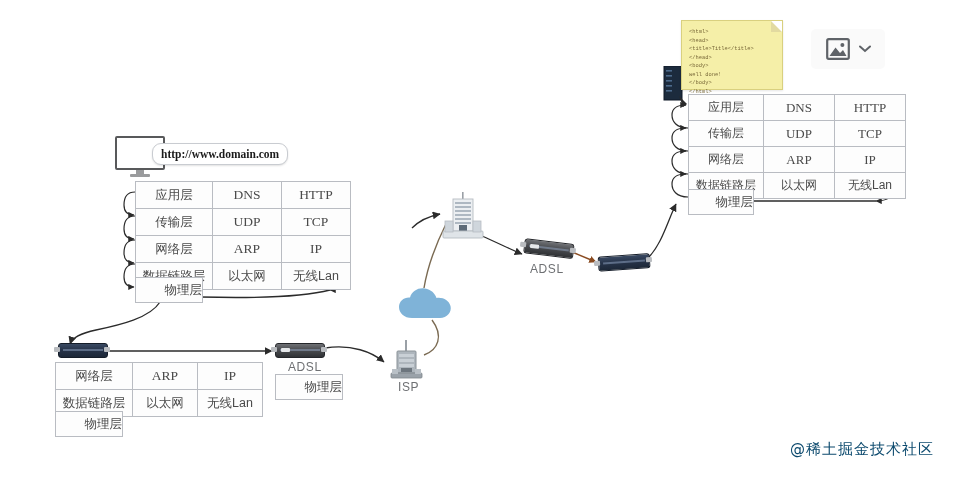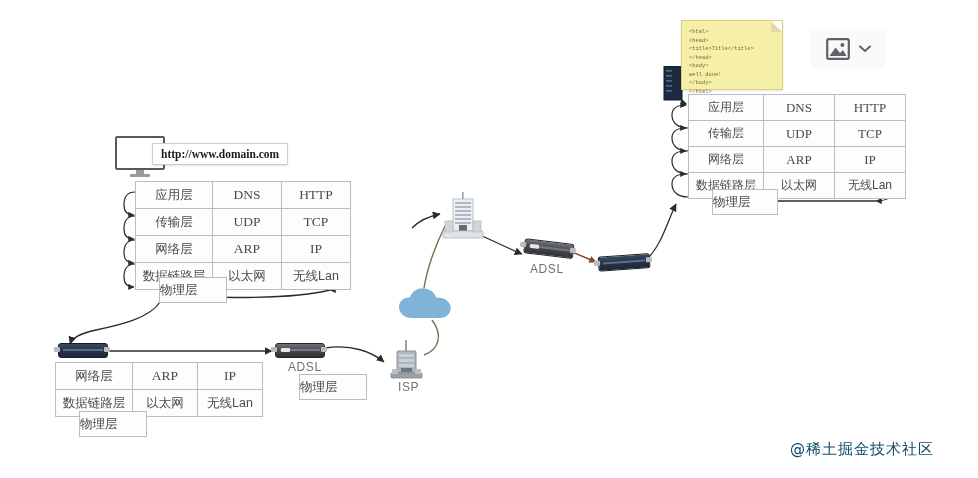--- a/index.html
+++ b/index.html
@@ -62,33 +62,32 @@
   .stack-mid td.c3 { width: 62px; }
   .stack-mid td.en { font-family: "Liberation Serif", serif; font-size: 13.5px; }
 
   
   .phybox {
     position: absolute;
     border: 1px solid #b9bcc2;
     background: #fdfdfd;
     color: #4a4a4a;
     font-size: 12.5px;
-    text-align: left;
+    text-align: right;
     line-height: 24px;
     height: 24px;
     z-index: 5;
-    margin-left: 24px;
   }
 
   
   .url-bubble {
     position: absolute;
     background: #ffffff;
     border: 1px solid #c9ccd1;
-    border-radius: 1px;
+    border-radius: 9px;
     box-shadow: 0 1px 2px rgba(0,0,0,0.12);
     font-family: "Liberation Serif", serif;
     font-weight: bold;
     font-size: 11.5px;
     color: #1a1a1a;
     padding: 4px 8px;
     white-space: nowrap;
     z-index: 8;
   }
 

